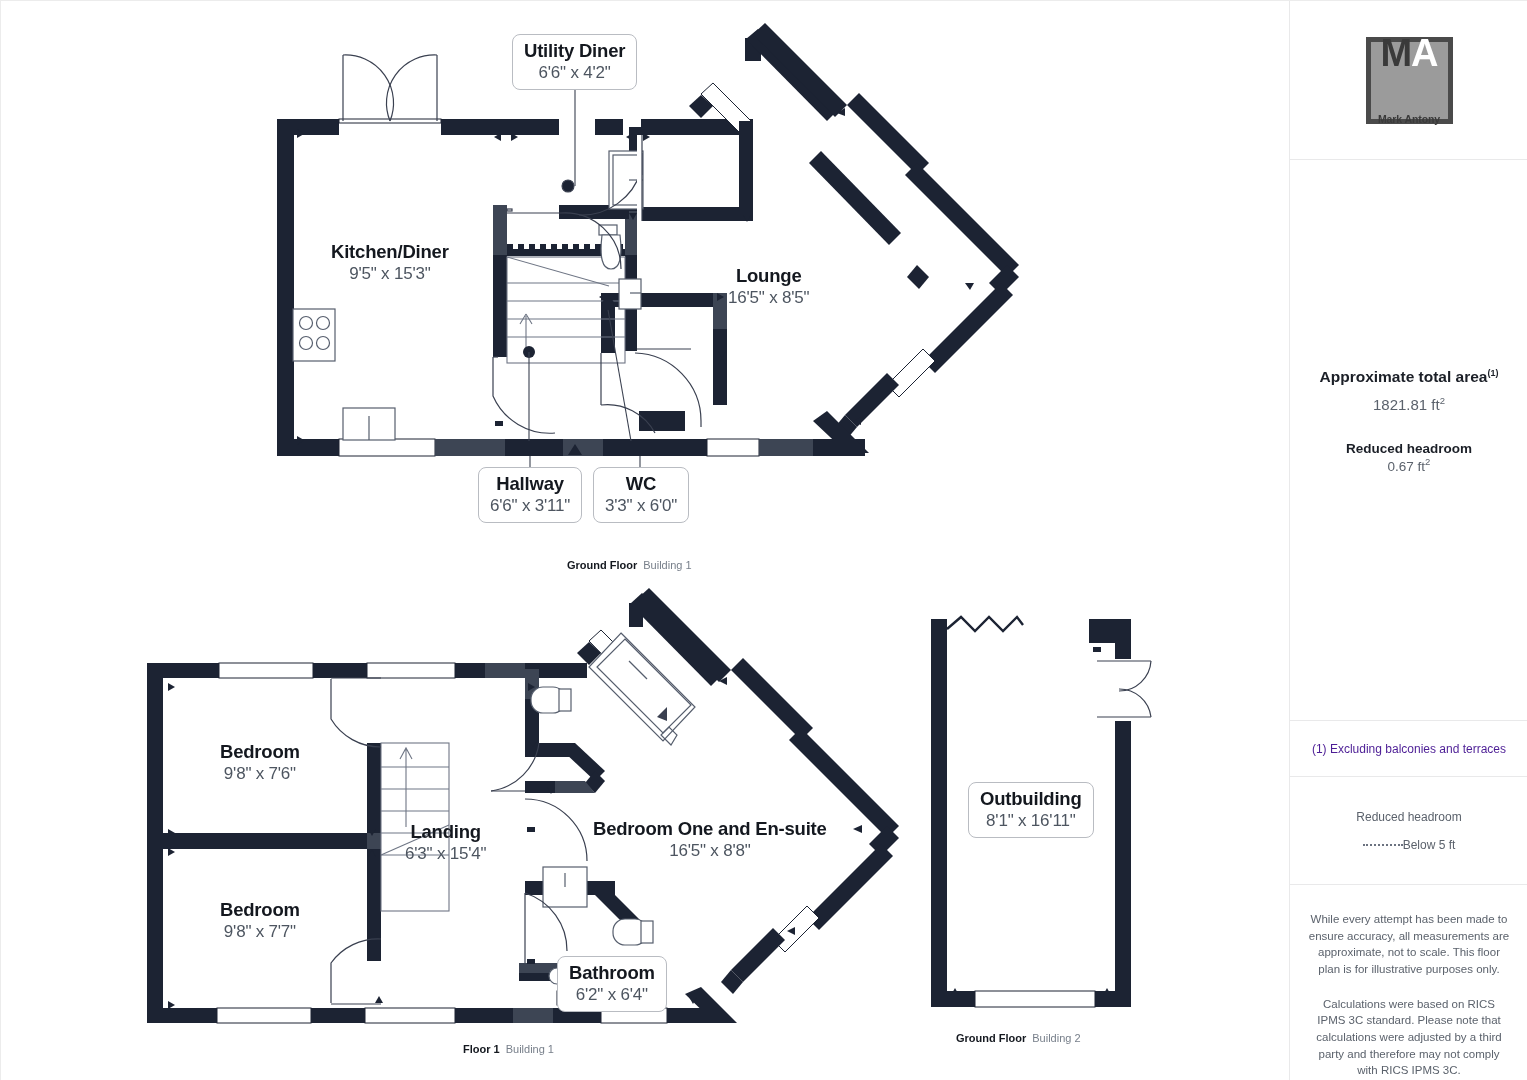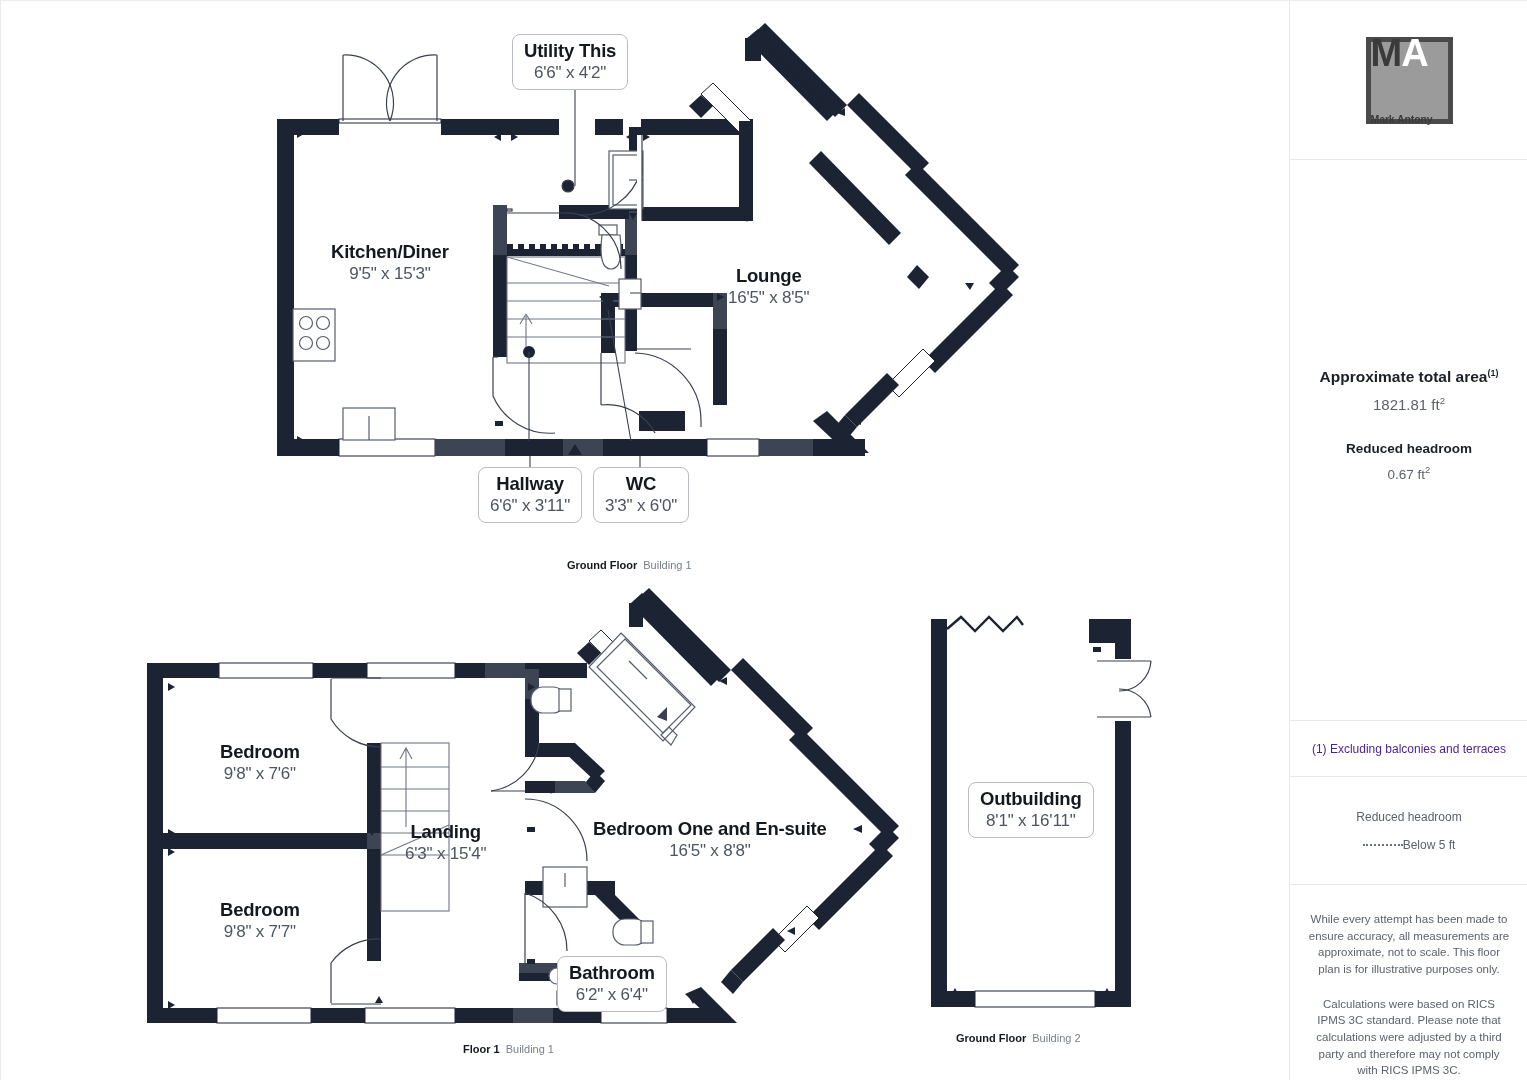--- a/index.html
+++ b/index.html
@@ -78,21 +78,21 @@
   .sb-sec { border-bottom: 1px solid #e9e9ea; }
   #sb-logo-sec {
     height: 159px;
     display: flex; align-items: center; justify-content: center;
   }
   .logo-box {
     width: 87px; height: 87px;
     background: #9b9b9b;
     border: 5px solid #4a4a4a;
     display: flex; flex-direction: column;
-    justify-content: center;
+    align-items: center; justify-content: center;
     position: relative;
     gap: 41px;
   }
   .logo-ma {
     font-size: 38px; font-weight: bold;
     line-height: 0.85;
     letter-spacing: -1px;
     margin-top: 2px;
   }
   .logo-ma .m { color: #3a3a3a; }
@@ -112,21 +112,21 @@
   .area-title {
     font-size: 15.5px; font-weight: bold; color: #1b1f27;
   }
   .area-title sup { font-size: 9px; vertical-align: super; }
   .area-val {
     font-size: 15px; color: #5b626c; margin-top: 9px;
   }
   .rh-title {
     font-size: 13.5px; font-weight: bold; color: #1b1f27; margin-top: 28px;
   }
-  .rh-val { font-size: 13.5px; color: #5b626c; margin-top: 8px; }
+  .rh-val { font-size: 13.5px; color: #5b626c; margin-top: 0; }
   .sup2 { font-size: 9.5px; vertical-align: super; }
 
   #sb-foot1 {
     height: 56px;
     display: flex; align-items: center; justify-content: center;
     text-align: center;
   }
   #sb-foot1 span { font-size: 12px; color: #4c1d95; }
 
   #sb-foot2 {
@@ -505,21 +505,21 @@
         <g class="arw">
           <path d="M 950 994 l 8 0 l -4 -7 z"></path>
           <path d="M 1102 994 l 8 0 l -4 -7 z"></path>
           <path d="M 1100 646 l -8 0 l 0 5 l 8 0 z"></path>
         </g>
       </g>
 
     </svg>
 
     <div class="lbl" style="left:511px; top:33px;">
-      <div class="nm">Utility This</div>
+      <div class="nm">Utility Diner</div>
       <div class="dm">6'6" x 4'2"</div>
     </div>
 
     <div class="lbl plain" style="left:330px; top:240px;">
       <div class="nm">Kitchen/Diner</div>
       <div class="dm">9'5" x 15'3"</div>
     </div>
 
     <div class="lbl plain" style="left:727px; top:264px;">
       <div class="nm">Lounge</div>

